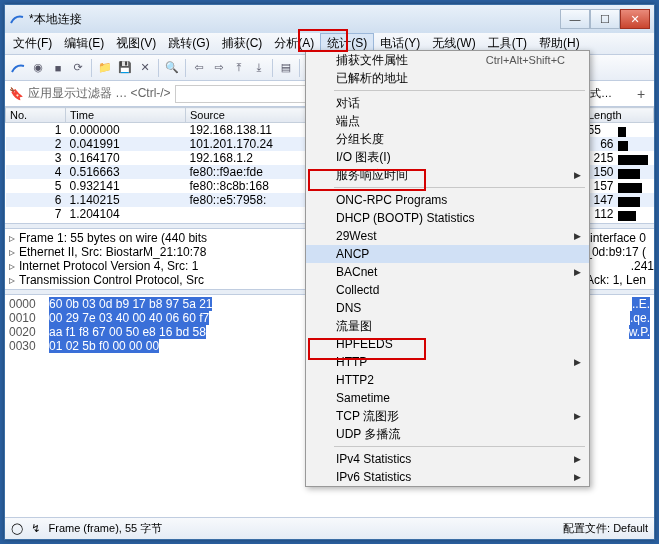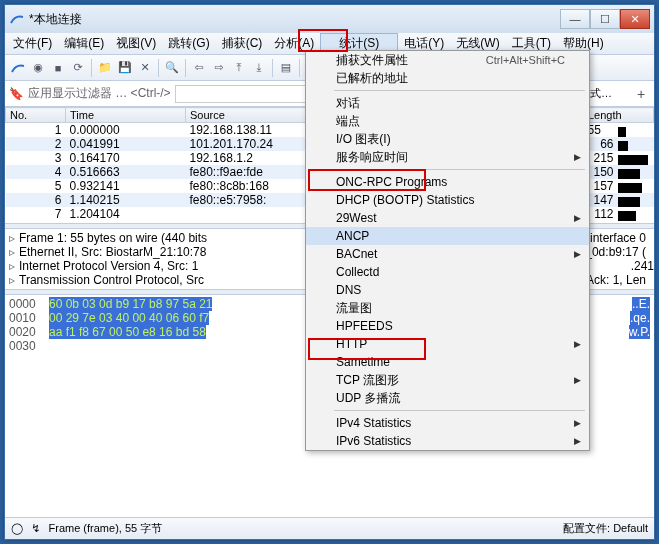--- a/index.html
+++ b/index.html
@@ -6,21 +6,21 @@
 body{background:#2a5f9e;width:659px;height:544px;overflow:hidden;font-size:12px;position:relative}
 .window{position:absolute;left:4px;top:4px;width:651px;height:536px;background:#fff;border:1px solid #3b6ea5;box-shadow:0 0 4px rgba(0,0,0,.3)}
 .titlebar{height:28px;background:linear-gradient(#e8f0f9,#d0dff0);display:flex;align-items:center;padding:4px 4px}
 .titlebar .icon{width:16px;height:16px;margin-right:4px}
 .titlebar .title{flex:1;font-size:12px;color:#000}
 .titlebar .wbtns{display:flex;gap:0}
 .titlebar .wbtn{width:30px;height:20px;background:linear-gradient(#f5f9fd,#d7e4f2);border:1px solid #a8b9cc;display:flex;align-items:center;justify-content:center;font-size:11px;color:#333;cursor:default}
 .titlebar .wbtn.close{background:linear-gradient(#e98a7a,#c9452f);color:#fff;border-color:#a03020}
 .menubar{height:22px;background:linear-gradient(#f7f9fc,#e5ecf5);border-bottom:1px solid #c0cde0;display:flex;align-items:flex-end;padding:0 2px}
 .menubar .mi{padding:2px 6px;font-size:12px;color:#000;cursor:default}
-.menubar .mi.open{background:#d9e6f6;border:1px solid #9bb7d9;padding:1px 18px}
+.menubar .mi.open{background:#d9e6f6;border:1px solid #9bb7d9;padding:1px 6px}
 .toolbar{height:26px;background:linear-gradient(#fafbfd,#e8eef6);border-bottom:1px solid #c0cde0;display:flex;align-items:center;padding:0 4px;gap:2px}
 .toolbar .tbtn{width:18px;height:18px;display:flex;align-items:center;justify-content:center;color:#556;font-size:11px}
 .toolbar .sep{width:1px;height:18px;background:#c0cde0;margin:0 2px}
 .filterbar{height:26px;background:#fff;border-bottom:1px solid #c0cde0;display:flex;align-items:center;padding:0 4px;gap:4px}
 .filterbar .lbl{font-size:12px;color:#666}
 .filterbar input{flex:1;height:18px;border:1px solid #ccc;padding:0 4px;font-size:12px;background:#fff}
 .filterbar .expr{width:60px;font-size:11px}
 .filterbar .plus{width:18px;text-align:center;font-size:14px;color:#555}
 .pktlist{height:116px;overflow:hidden;position:relative}
 .pktlist table{width:100%;border-collapse:collapse;font-size:12px;table-layout:fixed}
@@ -33,21 +33,21 @@
 .lenbars .bar span{height:10px;background:#000;display:block}
 .divider{height:6px;background:#e8eef6;border-top:1px solid #c0cde0;border-bottom:1px solid #c0cde0;position:relative}
 .divider::after{content:"⋯";position:absolute;left:50%;top:-4px;color:#888;font-size:10px}
 .details{height:60px;background:#fff;overflow:hidden;padding:2px 4px;font-family:Consolas,monospace;font-size:12px;line-height:14px}
 .details div{white-space:nowrap}
 .details .exp{color:#666;display:inline-block;width:10px}
 .hexview{height:60px;background:#fff;overflow:hidden;padding:2px 4px;font-family:Consolas,monospace;font-size:12px;line-height:14px}
 .hexrow{display:flex}
 .hexoff{width:40px;color:#555}
 .hexbytes{flex:1}
-.hexbytes .sel{background:#3a6fd8;color:#bef264}
+.hexbytes .sel{background:#3a6fd8;color:#ffffff}
 .hexascii{width:110px;text-align:right}
 .hexascii .sel{background:#3a6fd8;color:#fff}
 .statusbar{position:absolute;bottom:0;left:0;right:0;height:22px;background:linear-gradient(#f7f9fc,#e5ecf5);border-top:1px solid #c0cde0;display:flex;align-items:center;padding:0 6px;font-size:11px;gap:8px}
 .statusbar .fill{flex:1}
 
 .dropdown{position:absolute;left:305px;top:50px;width:285px;background:#f2f2f2;border:1px solid #999;box-shadow:2px 2px 6px rgba(0,0,0,.3);z-index:100}
 .dropdown .di{height:18px;display:flex;align-items:center;padding:0 24px 0 30px;font-size:12px;color:#000;position:relative;white-space:nowrap}
 .dropdown .di.hover{background:#d0e0f5}
 .dropdown .di .sc{position:absolute;right:24px;color:#555;font-size:11px}
 .dropdown .di .arrow{position:absolute;right:8px;font-size:9px;color:#333}
@@ -234,20 +234,21 @@
         <span class="hexbytes"><span class="sel">00 29 7e 03 40 00 40 06  60 f7</span></span>
         <span class="hexascii"><span class="sel">.qe.</span></span>
       </div>
     <div class="hexrow">
         <span class="hexoff">0020</span>
         <span class="hexbytes"><span class="sel">aa f1 f8 67 00 50 e8 16  bd 58</span></span>
         <span class="hexascii"><span class="sel">w.P.</span></span>
       </div>
     <div class="hexrow">
         <span class="hexoff">0030</span>
+        <span class="hexbytes"><span class="sel">01 02 5b f0 00 00 00</span></span>
         <span class="hexascii"></span>
       </div>
   </div>
 
   <div class="statusbar">
     <span>◯</span>
     <span>↯</span>
     <span>Frame (frame), 55 字节</span>
     <span class="fill"></span>
     <span>配置文件: Default</span>
@@ -263,20 +264,23 @@
       <span>已解析的地址</span>
     </div>
   <div class="dsep"></div>
   <div class="di">
       <span>对话</span>
     </div>
   <div class="di">
       <span>端点</span>
     </div>
   <div class="di">
+      <span>分组长度</span>
+    </div>
+  <div class="di">
       <span>I/O 图表(I)</span>
     </div>
   <div class="di">
       <span>服务响应时间</span>
       <span class="arrow">▶</span>
     </div>
   <div class="dsep"></div>
   <div class="di">
       <span>ONC-RPC Programs</span>
     </div>
@@ -302,20 +306,23 @@
     </div>
   <div class="di">
       <span>流量图</span>
     </div>
   <div class="di">
       <span>HPFEEDS</span>
     </div>
   <div class="di">
       <span>HTTP</span>
       <span class="arrow">▶</span>
+    </div>
+  <div class="di">
+      <span>HTTP2</span>
     </div>
   <div class="di">
       <span>Sametime</span>
     </div>
   <div class="di">
       <span>TCP 流图形</span>
       <span class="arrow">▶</span>
     </div>
   <div class="di">
       <span>UDP 多播流</span>

